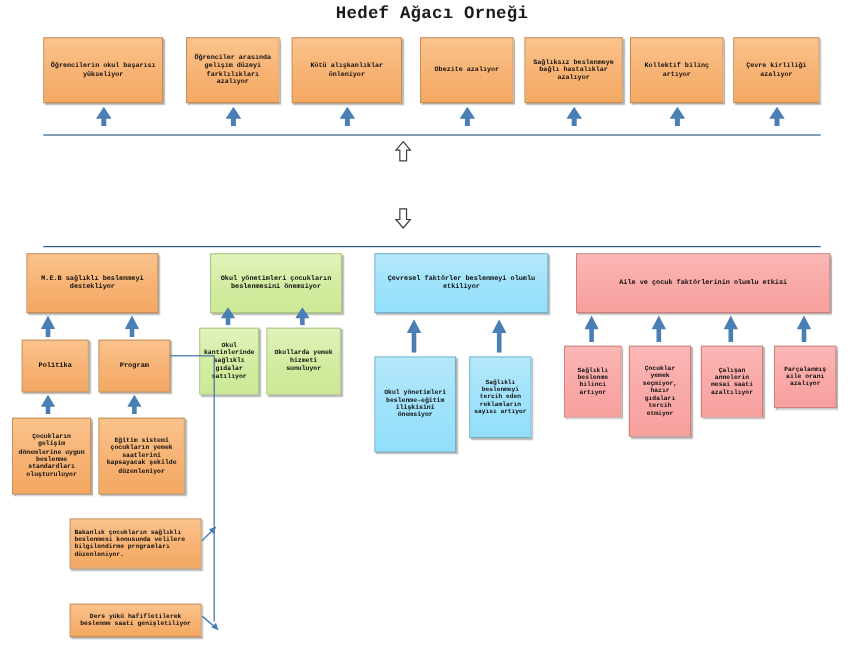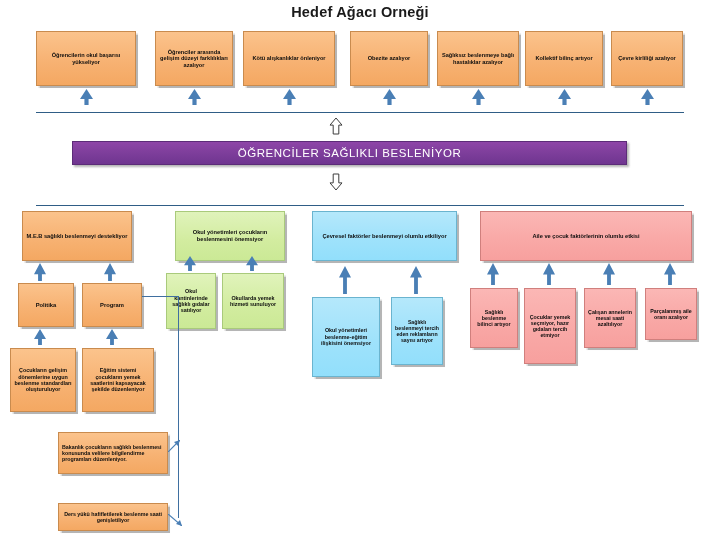--- a/index.html
+++ b/index.html
@@ -1,21 +1,21 @@
 <!DOCTYPE html>
 <html><head>
 <meta charset="utf-8">
 <style>
   html,body{margin:0;padding:0;}
   body{
     width:720px;height:540px;background:#ffffff;overflow:hidden;
     font-family:"Liberation Sans","DejaVu Sans",sans-serif;
     position:relative;
   }
-  #canvas{position:absolute;left:0;top:0;width:720px;height:540px;}
+  #canvas{position:absolute;left:0;top:0;width:720px;height:540px;font-family:Liberation Mono, monospace;}
 
   .title{
     position:absolute;left:0;top:4px;width:720px;text-align:center;
     font-size:14.5px;font-weight:bold;color:#1a1a1a;letter-spacing:.2px;
   }
 
   .box{
     position:absolute;box-sizing:border-box;
     display:flex;align-items:center;justify-content:center;text-align:center;
     font-weight:bold;color:#0d0d0d;line-height:1.18;
@@ -90,21 +90,20 @@
     <div class="box orange" style="left: 611px; top: 31px; width: 72px; height: 55px; font-size: 5.6px;">Çevre kirliliği azalıyor</div>
     <div class="uarrow" style="left: 640.5px; top: 89px; width: 13px; height: 16px;">
       <svg width="13" height="16" viewBox="0 0 13 16">
         <path d="M 6.5 0 L 13 9.92 L 8.58 9.92 L 8.58 16 L 4.42 16 L 4.42 9.92 L 0 9.92 Z" fill="#4a7fb5"></path>
       </svg>
     </div>
     <div class="hline" style="left: 36px; top: 112px; width: 648px;"></div>
     <div class="whitearrow" style="left: 329px; top: 117px; width: 14px; height: 18px;"><svg width="14" height="18" viewBox="0 0 14 18">
         <path d="M 7 1 L 13 8.1 L 9.799999999999999 8.1 L 9.799999999999999 17 L 4.2 17 L 4.2 8.1 L 1 8.1 Z" fill="#ffffff" stroke="#3d3d3d" stroke-width="1"></path>
       </svg></div>
-    <div class="banner" style="left: 72px; top: 141px; width: 555px; height: 24px;">ÖĞRENCİLER SAĞLIKLI BESLENİYOR</div>
     <div class="whitearrow" style="left: 329px; top: 173px; width: 14px; height: 18px;"><svg width="14" height="18" viewBox="0 0 14 18">
         <path d="M 7 17 L 13 9.9 L 9.799999999999999 9.9 L 9.799999999999999 1 L 4.2 1 L 4.2 9.9 L 1 9.9 Z" fill="#ffffff" stroke="#3d3d3d" stroke-width="1"></path>
       </svg></div>
     <div class="hline" style="left: 36px; top: 205px; width: 648px;"></div>
     <div class="box orange" style="left: 22px; top: 211px; width: 110px; height: 50px; font-size: 5.7px;">M.E.B sağlıklı beslenmeyi destekliyor</div>
     <div class="box green" style="left: 175px; top: 211px; width: 110px; height: 50px; font-size: 5.7px;">Okul yönetimleri çocukların beslenmesini önemsiyor</div>
     <div class="box blue" style="left: 312px; top: 211px; width: 145px; height: 50px; font-size: 5.7px;">Çevresel faktörler beslenmeyi olumlu etkiliyor</div>
     <div class="box pink" style="left: 480px; top: 211px; width: 212px; height: 50px; font-size: 5.7px;">Aile ve çocuk faktörlerinin olumlu etkisi</div>
     <div class="box orange" style="left: 18px; top: 283px; width: 56px; height: 44px; font-size: 5.8px;">Politika</div>
     <div class="box orange" style="left: 82px; top: 283px; width: 60px; height: 44px; font-size: 5.8px;">Program</div>

